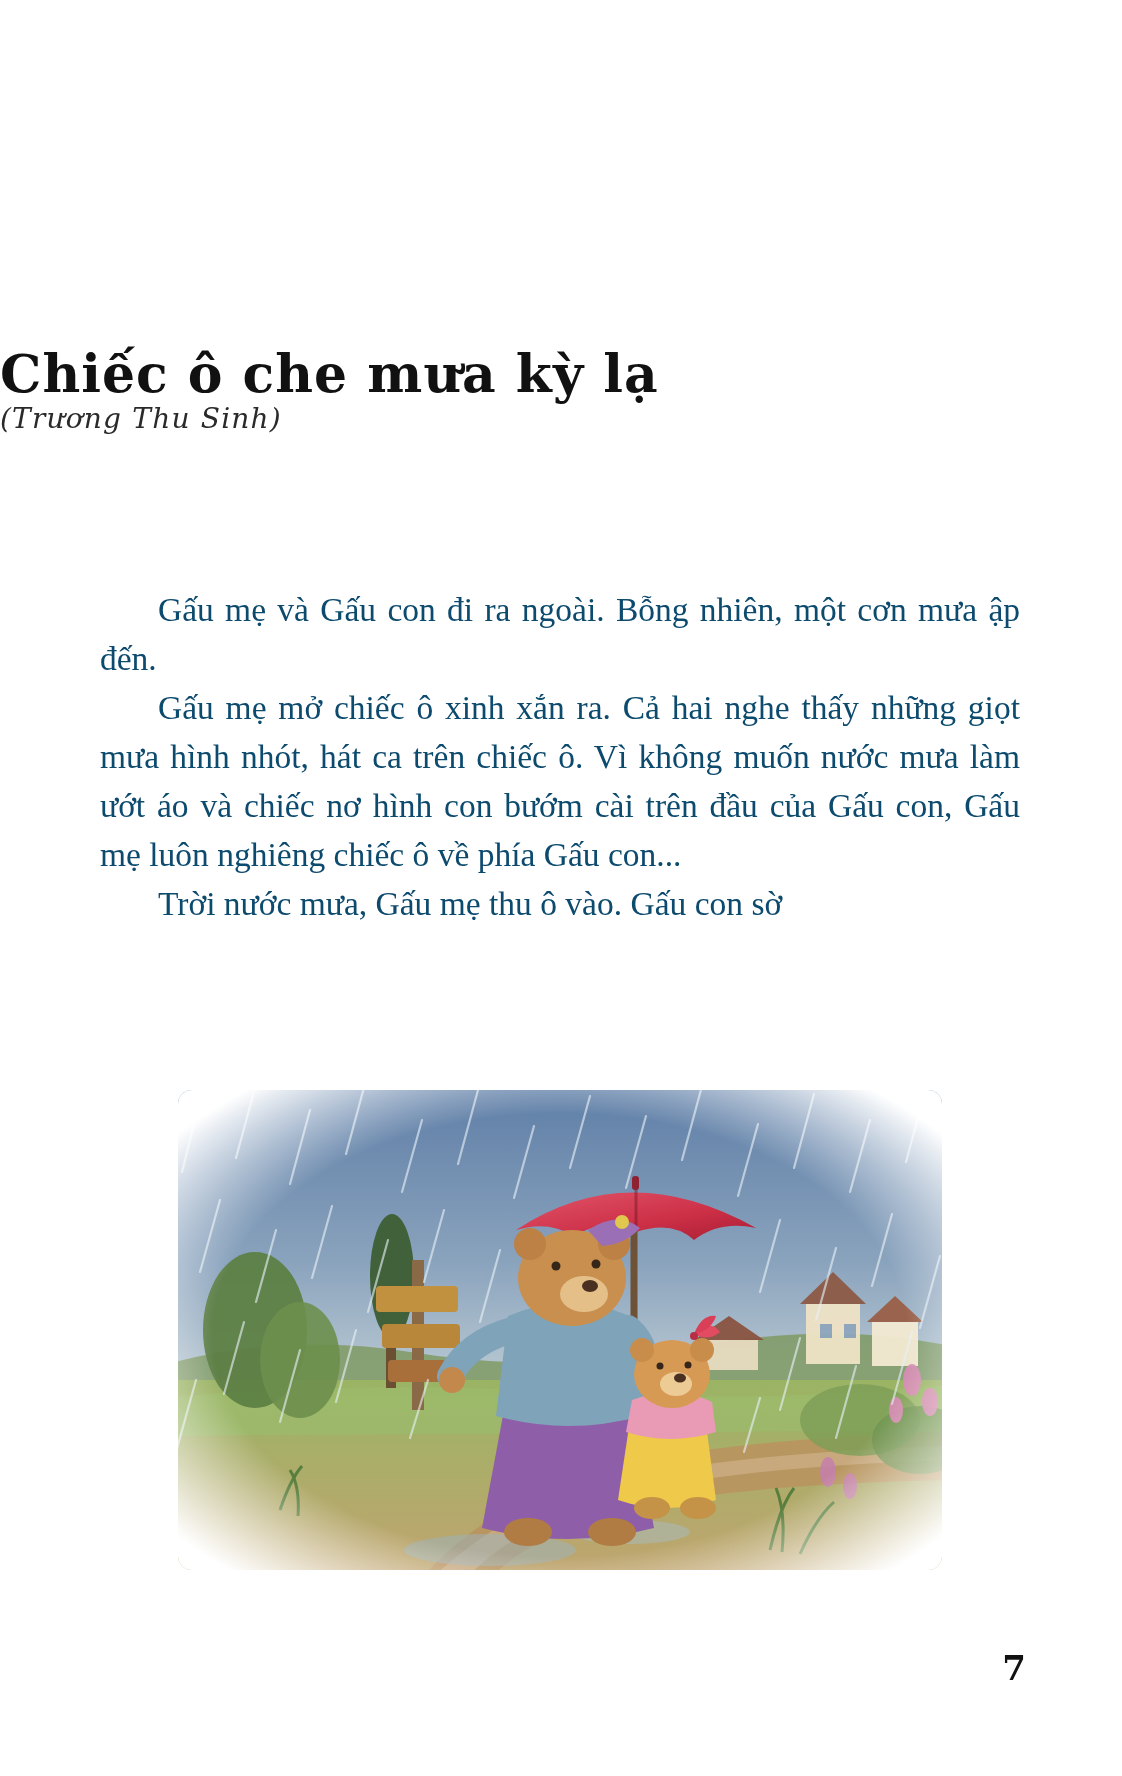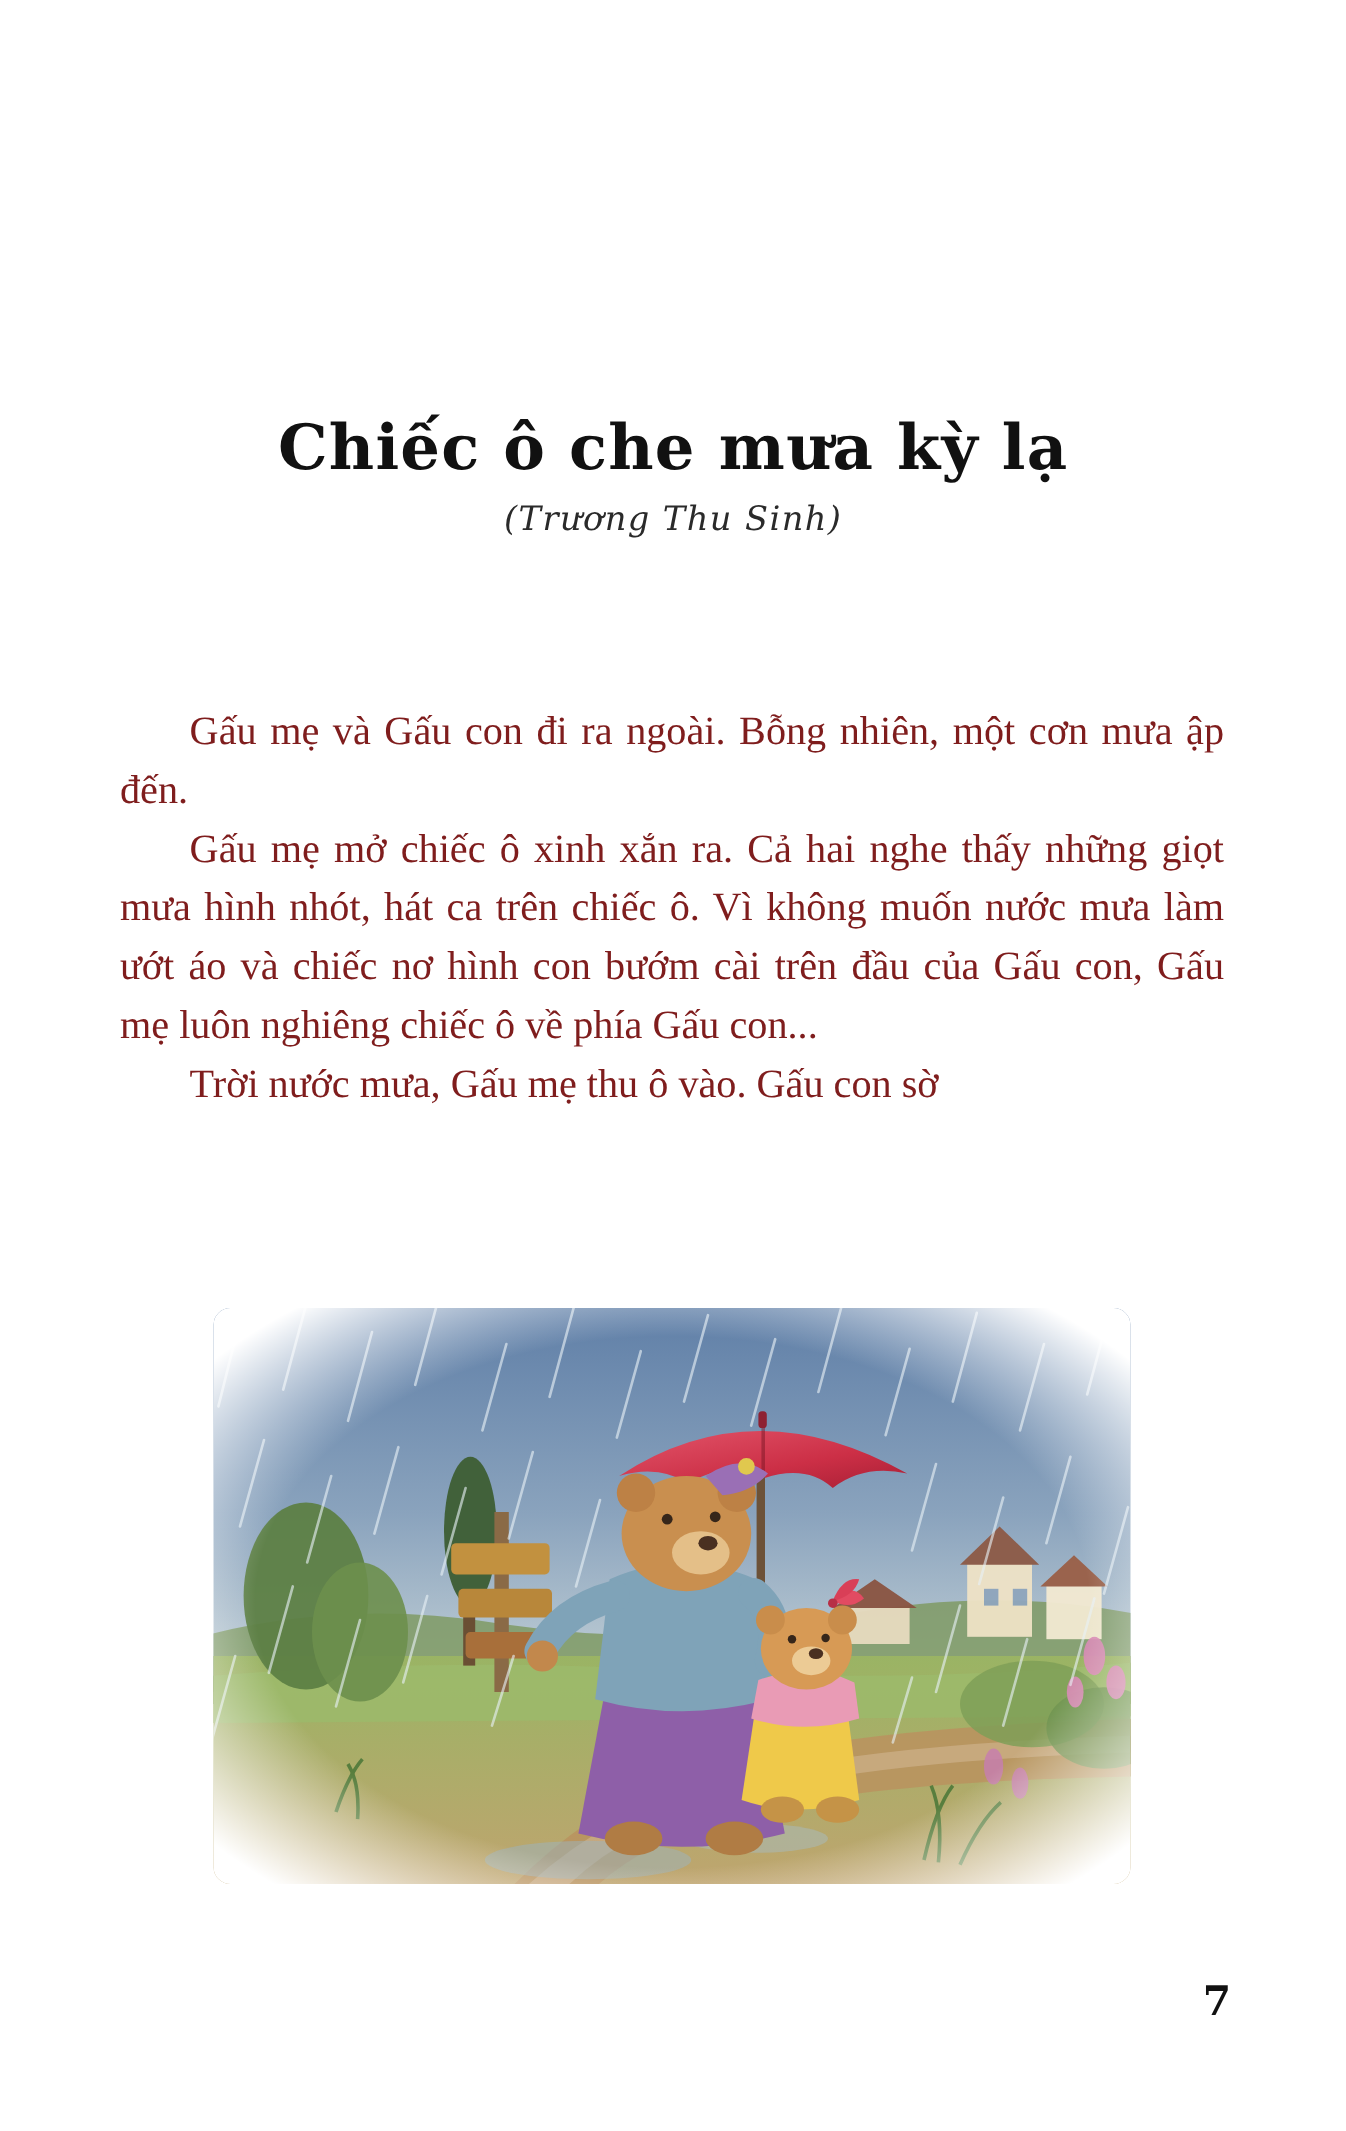--- a/index.html
+++ b/index.html
@@ -21,49 +21,47 @@
     inset: 0;
     background: #ffffff;
   }
 
   
   .title-block {
     position: absolute;
     top: 345px;
     left: 0;
     width: 100%;
-    text-align: center;
   }
   .story-title {
     font-family: "DejaVu Serif", serif;
     font-weight: 700;
     font-size: 52px;
     letter-spacing: 1px;
     color: #111111;
     line-height: 1.1;
     margin: 0;
   }
   .story-author {
     font-family: "DejaVu Serif", serif;
     font-style: italic;
     font-size: 28px;
     color: #2a2a2a;
-    margin-top: 14px;
     letter-spacing: 1.2px;
   }
 
   
   .body-text {
     position: absolute;
     top: 585px;
     left: 100px;
     width: 920px;
     font-size: 33.5px;
     line-height: 49px;
-    color: #7f1d1d;
+    color: #0c4a6e;
     text-align: justify;
     text-justify: inter-word;
   }
   .body-text p {
     margin: 0;
     text-indent: 58px;
   }
 
   
   .illustration {

